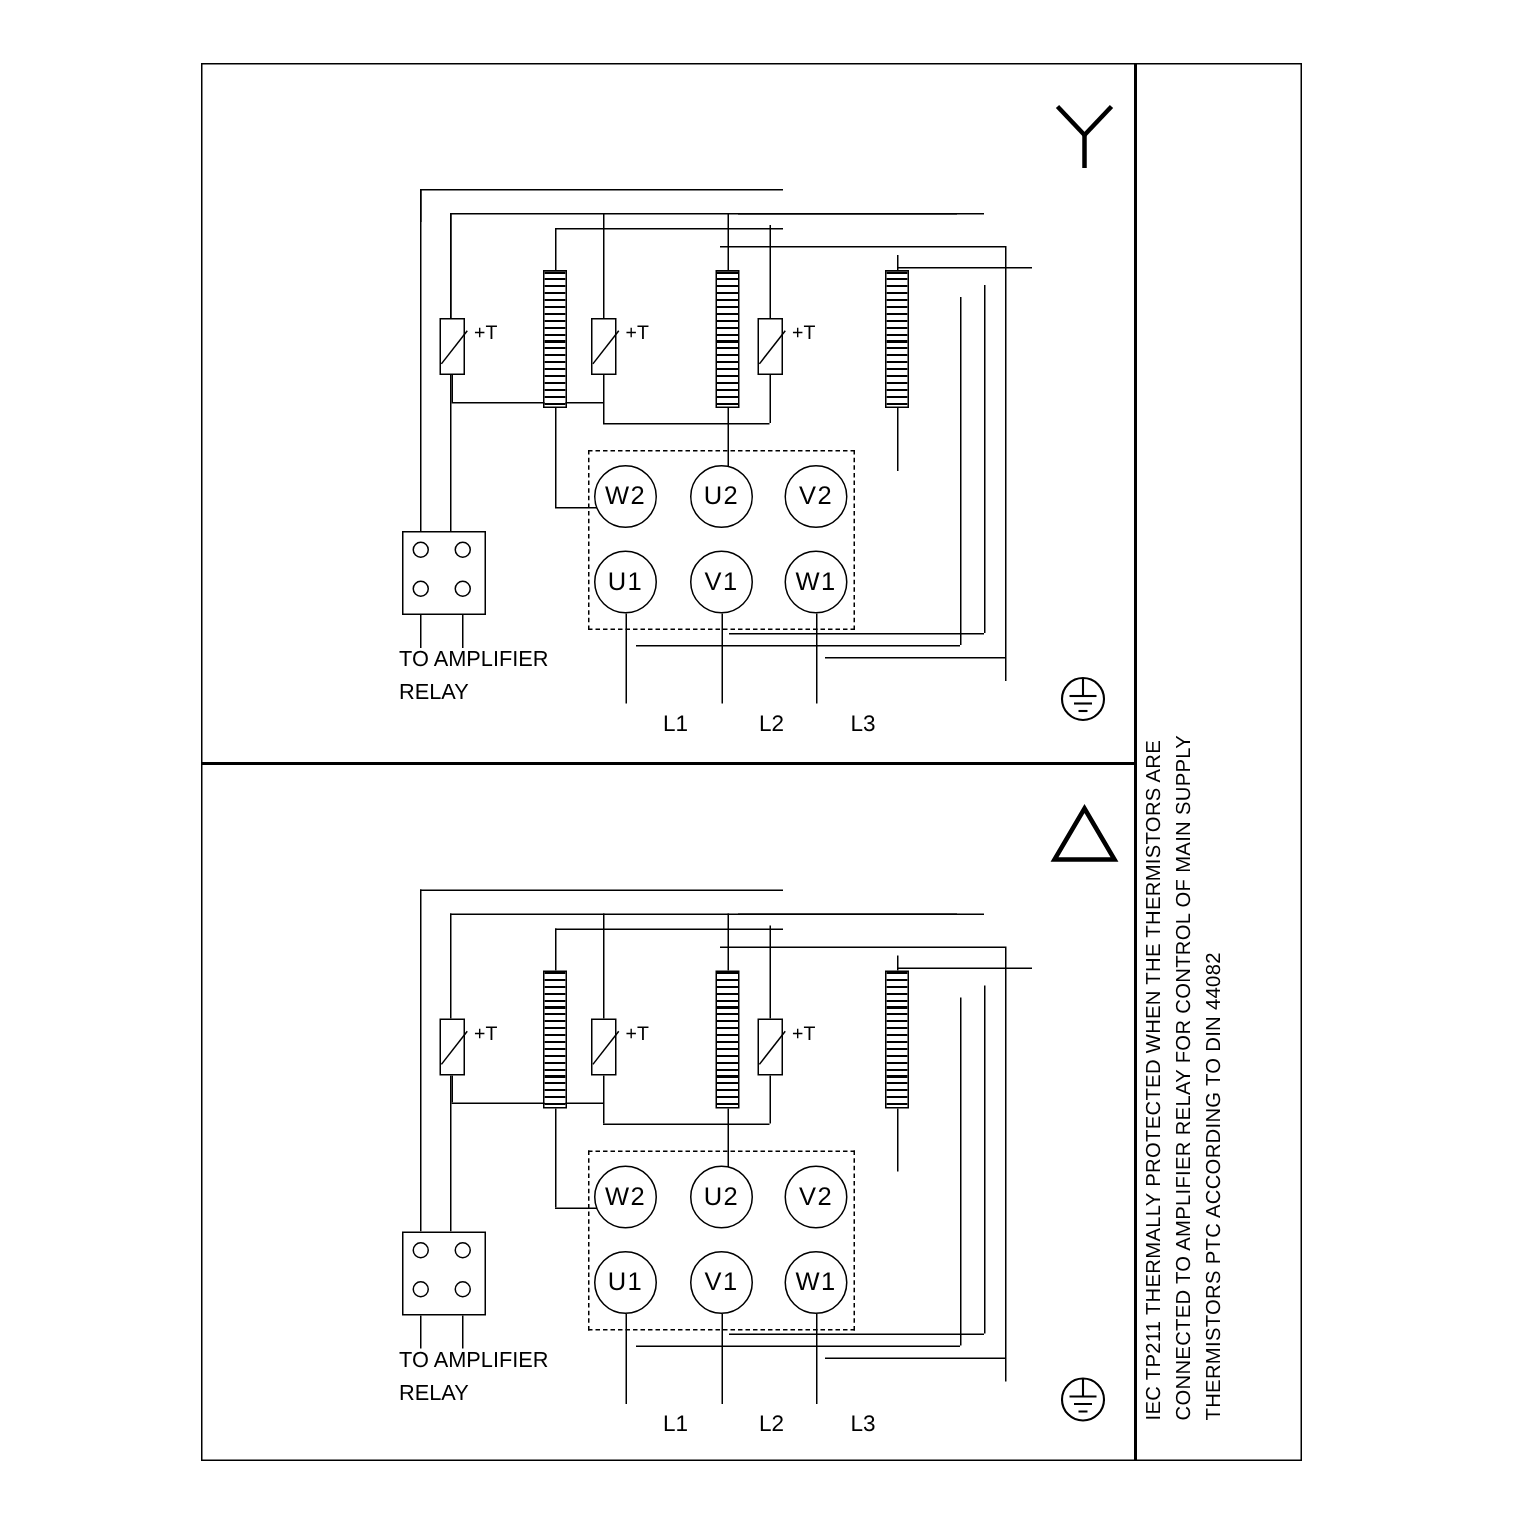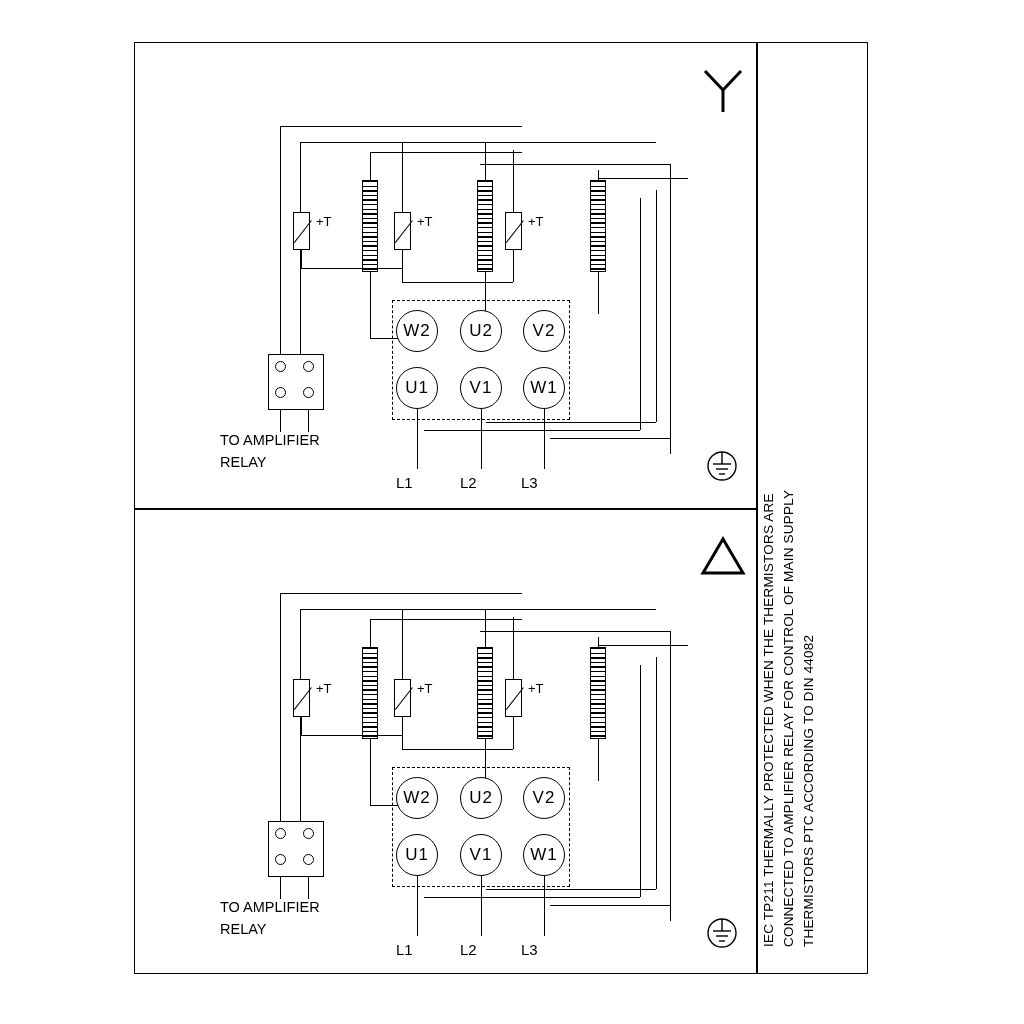--- a/index.html
+++ b/index.html
@@ -146,20 +146,21 @@
     border: 1.3px solid #000;
     border-radius: 50%;
     box-sizing: border-box;
     background: #fff;
   }
 
   .label {
     position: absolute;
     font-size: 14.5px;
     white-space: nowrap;
+    margin-left: 46px;
   }
   .label-phase { font-size: 15px; }
 
   
   .sym-star {
     position: absolute;
     width: 46px;
     height: 46px;
   }
   .sym-delta {

